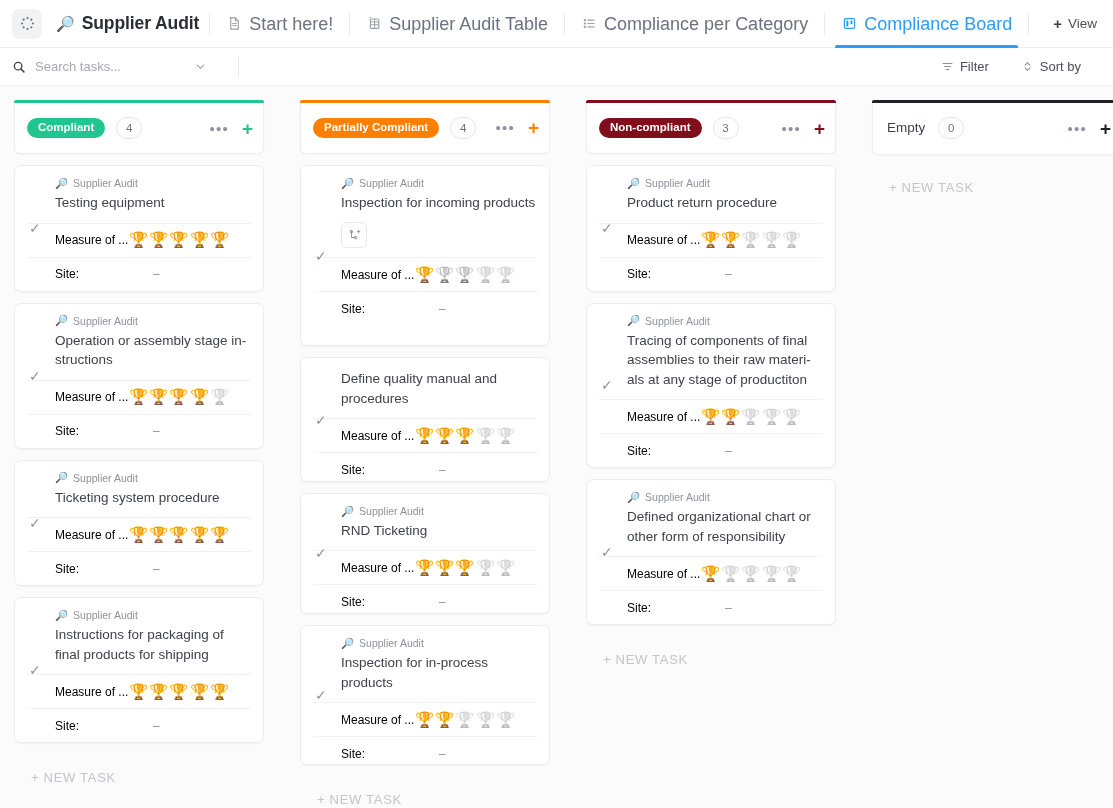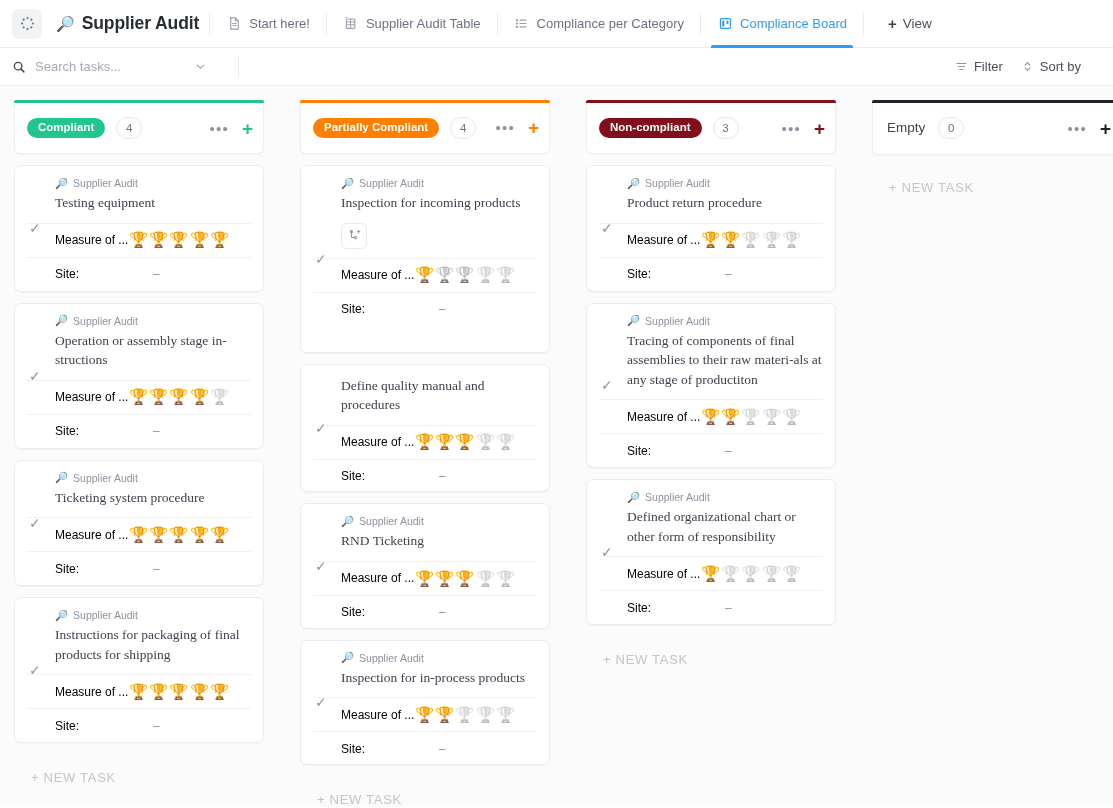--- a/index.html
+++ b/index.html
@@ -46,21 +46,21 @@
     width: 1px; height: 22px;
     background: #e8eaed;
     margin: 0 10px;
     flex: none;
   }
 
   .view-tab {
     display: flex; align-items: center; gap: 7px;
     height: 48px;
     padding: 0 6px;
-    font-size: 13px;
+    font-size: 18px;
     color: #6b7280;
     white-space: nowrap;
     cursor: pointer;
     position: relative;
   }
   .view-tab .vt-label { line-height: 1; }
   .view-tab.active { color: #2f9bf5; }
   .view-tab.active::after {
     content: "";
     position: absolute;
@@ -97,21 +97,21 @@
     font-size: 13px;
     color: #3d424d;
     background: transparent;
     width: 150px;
   }
   .search-input::placeholder { color: #a5a9b3; }
   .chev-down { color:#9aa0ab; }
   .vert-div { width: 1px; height: 20px; background: #e8eaed; margin-left: 14px; }
   .filterbar-right {
     margin-left: auto;
-    display: flex; align-items: flex-start; gap: 18px;
+    display: flex; align-items: flex-start; gap: 32px;
   }
   .fb-btn {
     display: flex; align-items: center; gap: 6px;
     font-size: 13px; color: #4a4f5a;
     cursor: pointer;
   }
 
   
   .board {
     background: #fbfbfc;
@@ -203,21 +203,20 @@
     color: #8d929c;
     margin-bottom: 4px;
   }
   .bc-emoji { font-size: 10.5px; line-height: 1; }
   .card-title {
     font-size: 13.5px;
     color: #3d424d;
     line-height: 1.45;
     margin-bottom: 10px;
     word-break: break-word;
-    font-family: Liberation Serif, serif;
   }
   .card-subtask-badge {
     width: 26px; height: 26px;
     border: 1px solid #e7e8ec;
     border-radius: 6px;
     display: flex; align-items: center; justify-content: center;
     margin-bottom: 9px;
     cursor: pointer;
   }
   .field-row {

